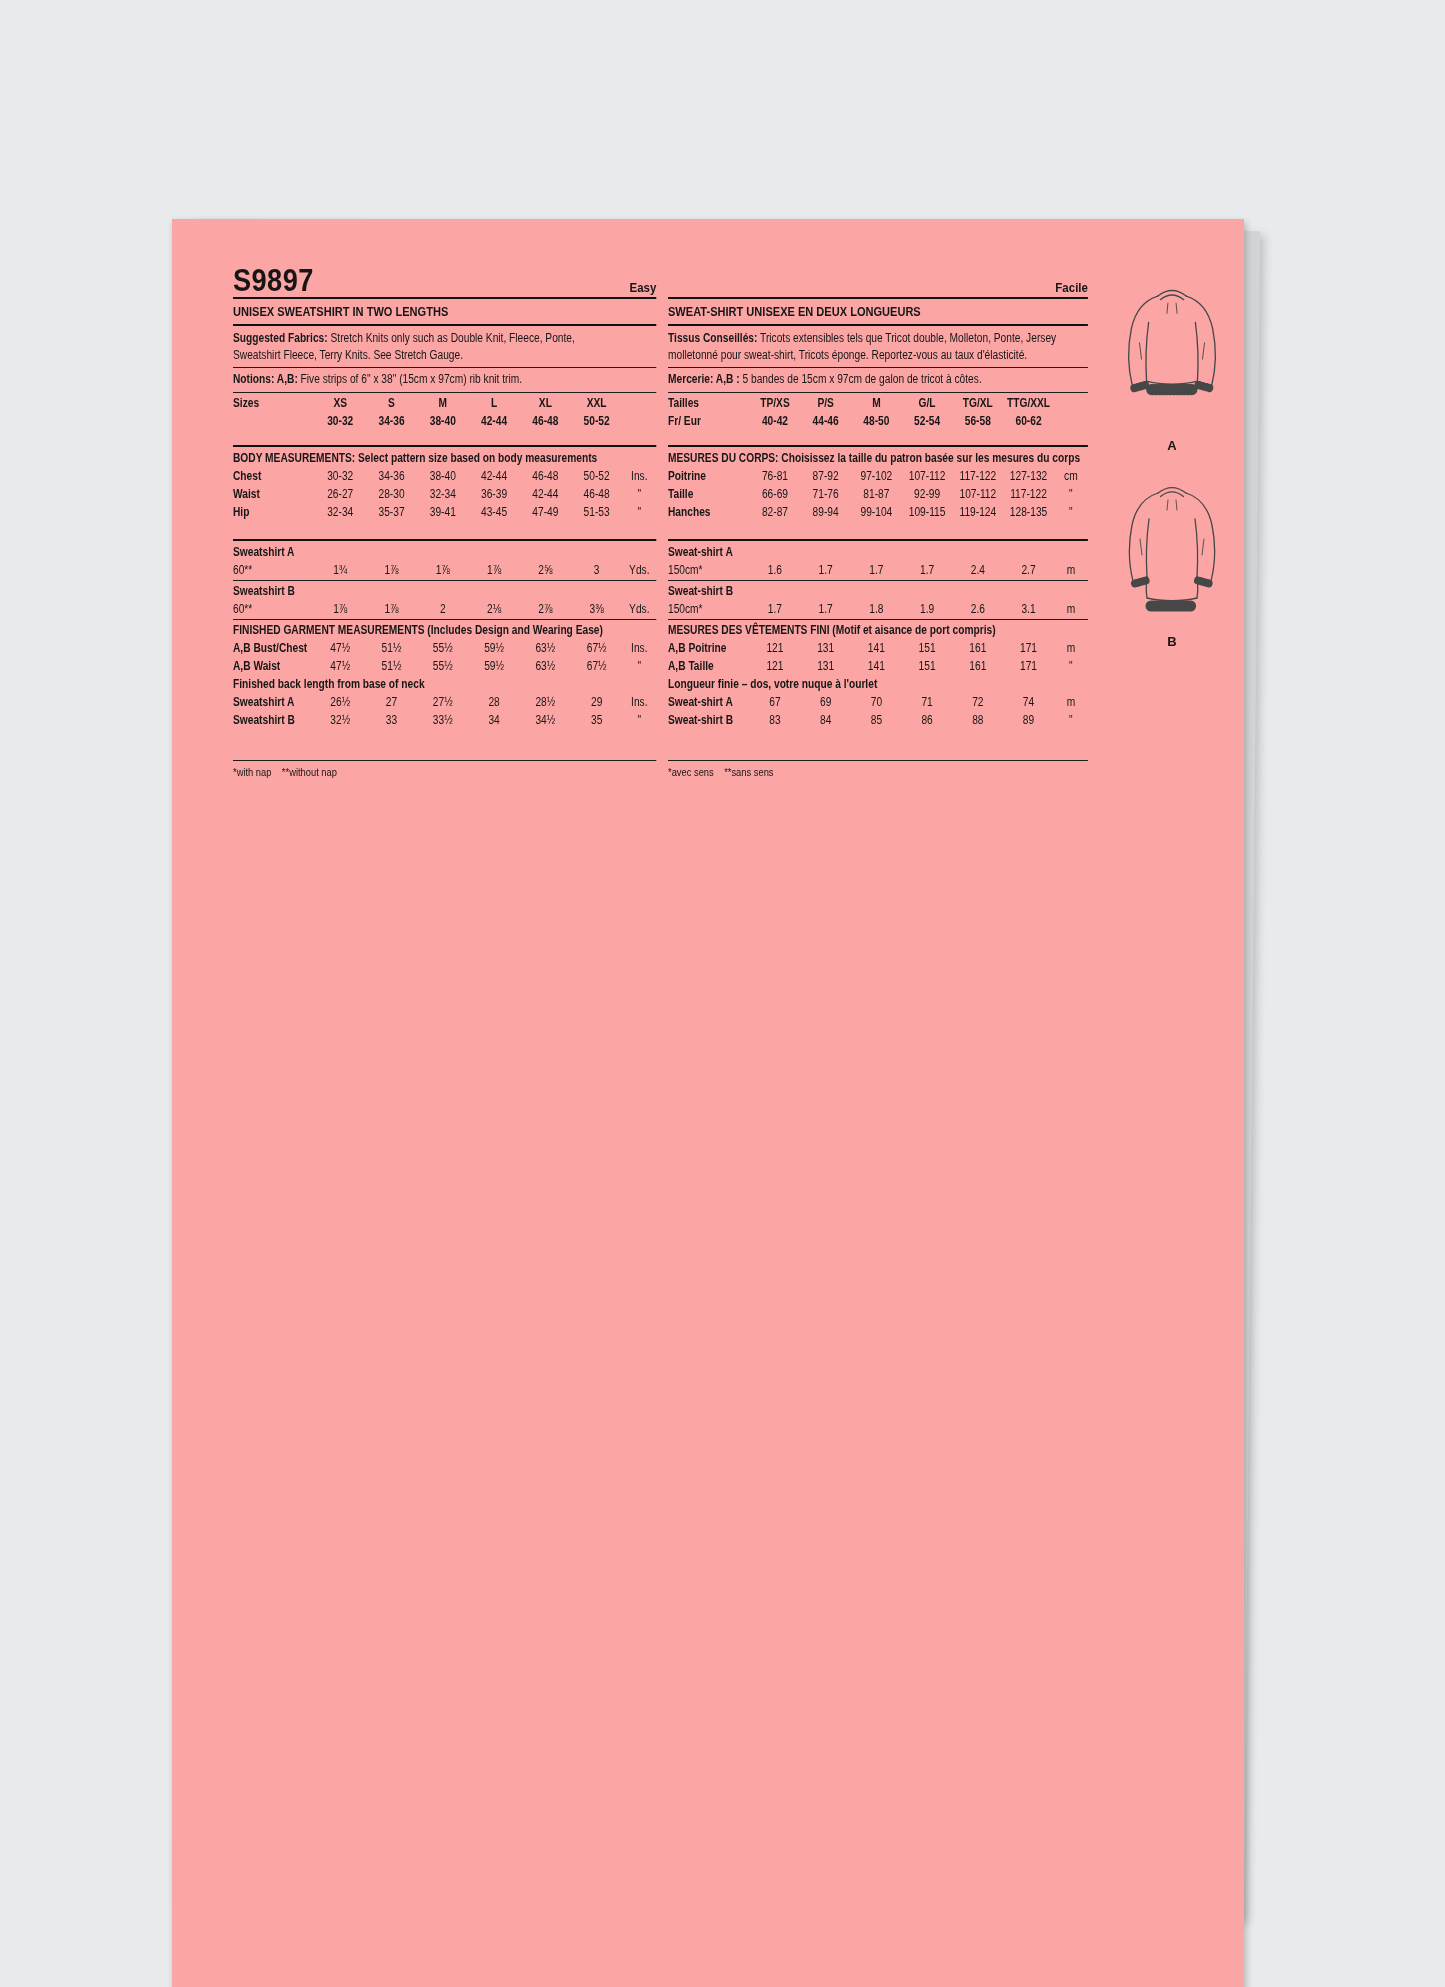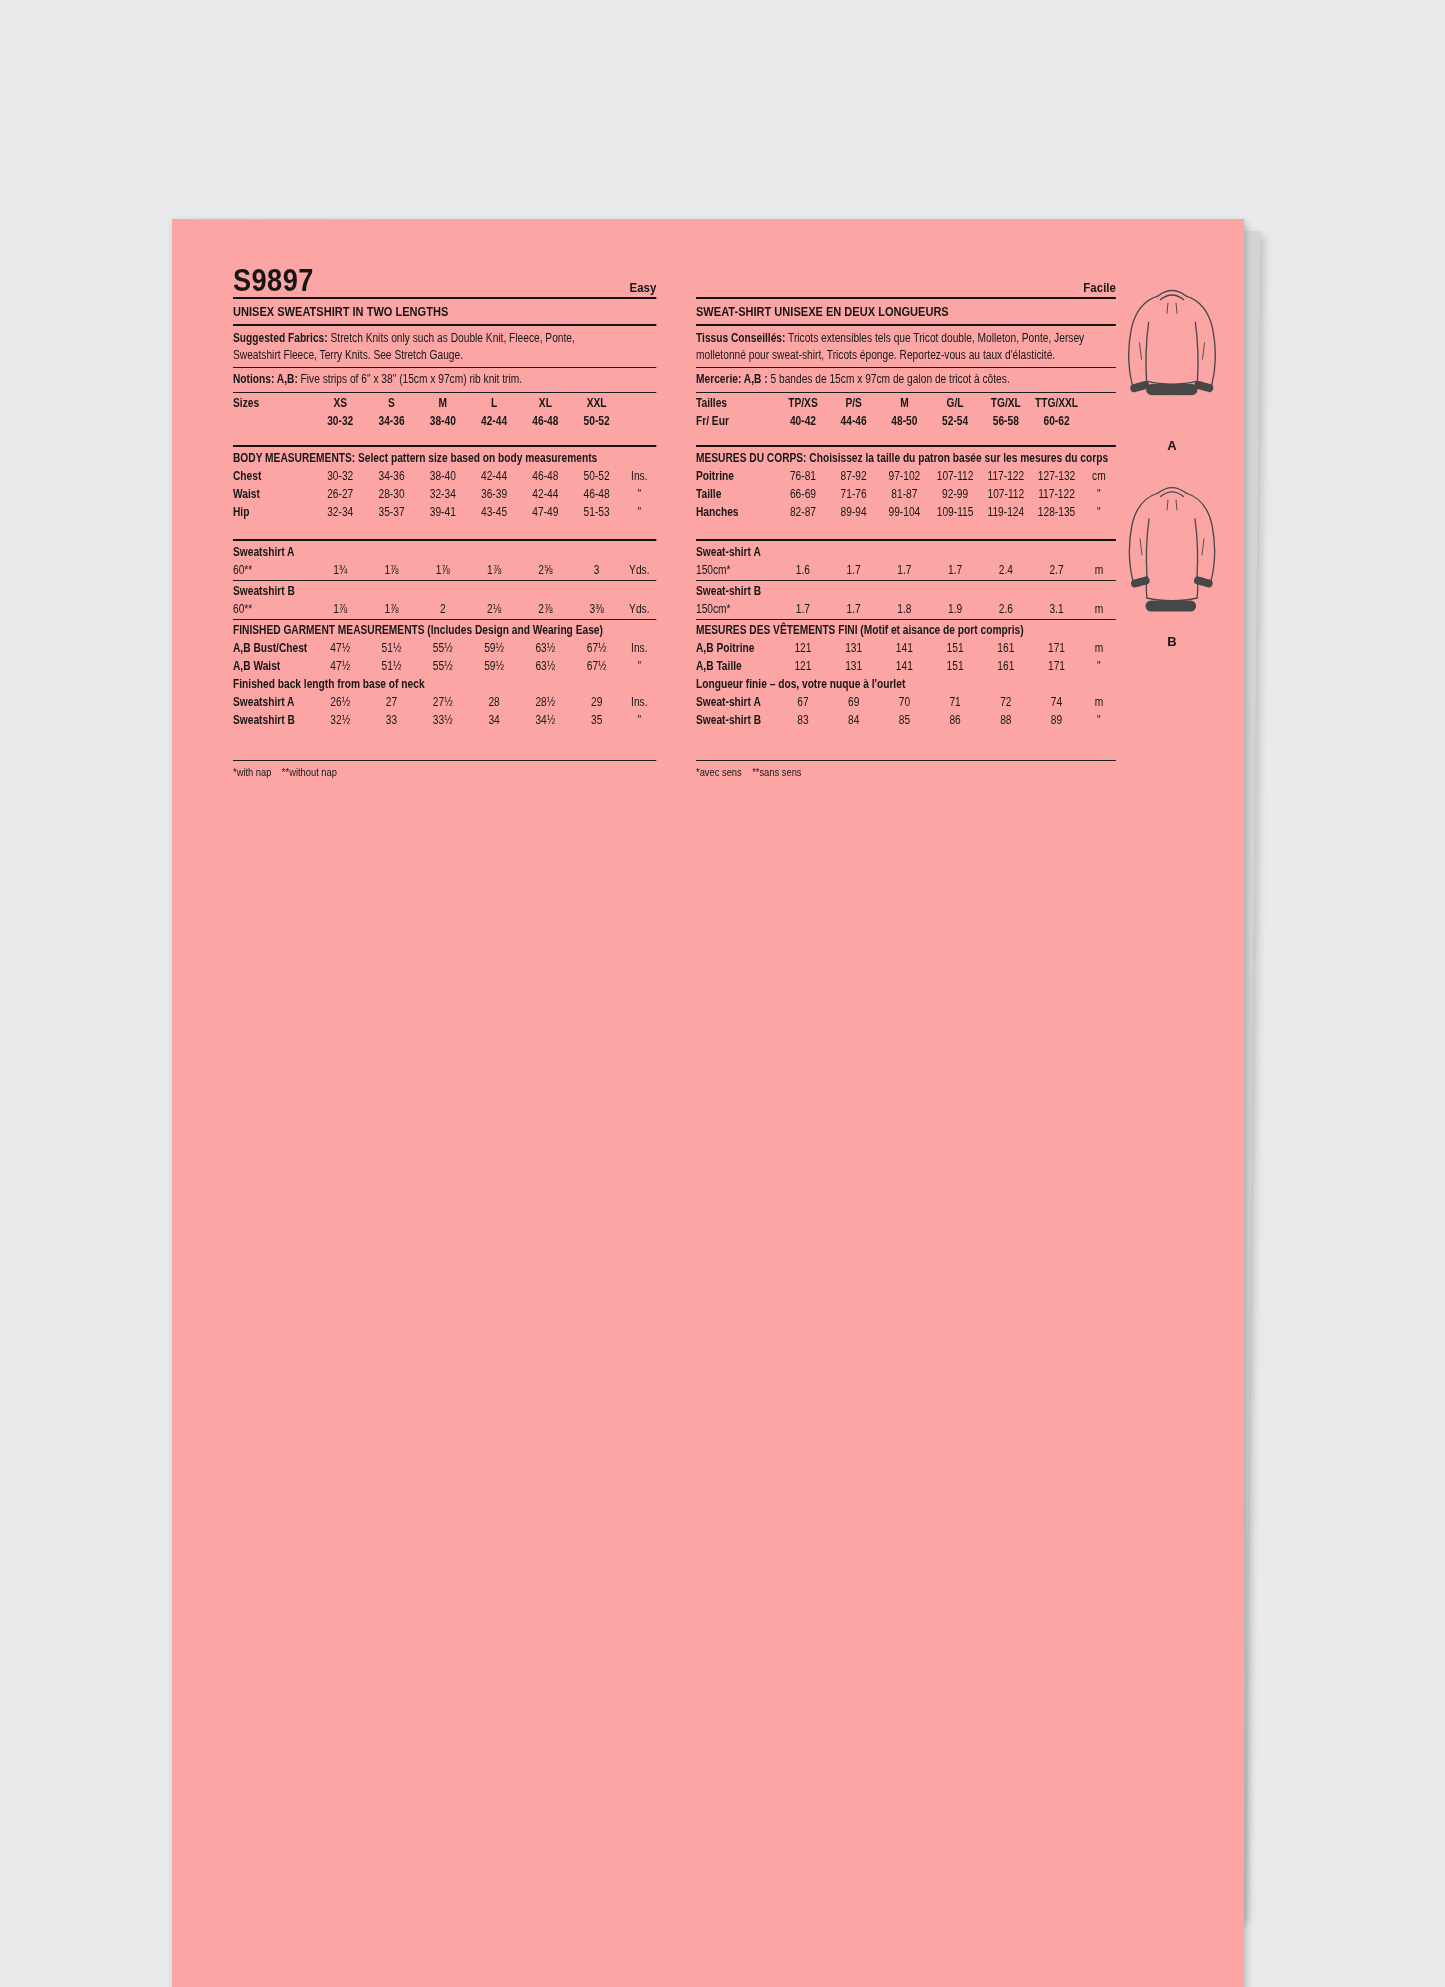--- a/index.html
+++ b/index.html
@@ -6,21 +6,21 @@
   body{background:#e9eaec;font-family:"Liberation Sans",sans-serif;color:#161616;}
   .stage{position:relative;width:1445px;height:1987px;overflow:hidden;background:#e9eaec;}
   .undersheet{position:absolute;left:176px;top:221px;width:1068px;height:1688px;background:#d2d4d6;
     transform:rotate(0.55deg);transform-origin:0 100%;box-shadow:4px 4px 10px rgba(0,0,0,.18);}
   .sheet{position:absolute;left:172px;top:219px;width:1072px;height:1928px;background:#fca5a5;
     box-shadow:2px 3px 7px rgba(0,0,0,.22);}
   .col{position:absolute;top:40px;}
   .col-inner{transform:scaleX(0.85);transform-origin:0 0;}
   .col-en{left:61px;width:424px;}
   .col-en .col-inner{width:498px;}
-  .col-fr{left:524px;width:420px;}
+  .col-fr{left:496px;width:420px;}
   .col-fr .col-inner{width:494px;}
 
   .codeline{display:flex;justify-content:space-between;align-items:flex-end;height:36px;}
   .code{font-size:32px;font-weight:700;letter-spacing:.5px;line-height:30px;}
   .diff{font-size:13.5px;font-weight:700;line-height:15px;}
   .rule{border-top:1.6px solid #1d1d1d;margin:1px 0;}
   .rule2{border-top:2.3px solid #121212;margin:2px 0;}
   .h1{font-size:13px;font-weight:700;line-height:19px;padding:1px 0;}
   .h2{font-size:12px;font-weight:700;line-height:17px;padding-top:1px;}
   .para{margin:0;font-size:12px;line-height:16.5px;padding:2px 0 3px;}

